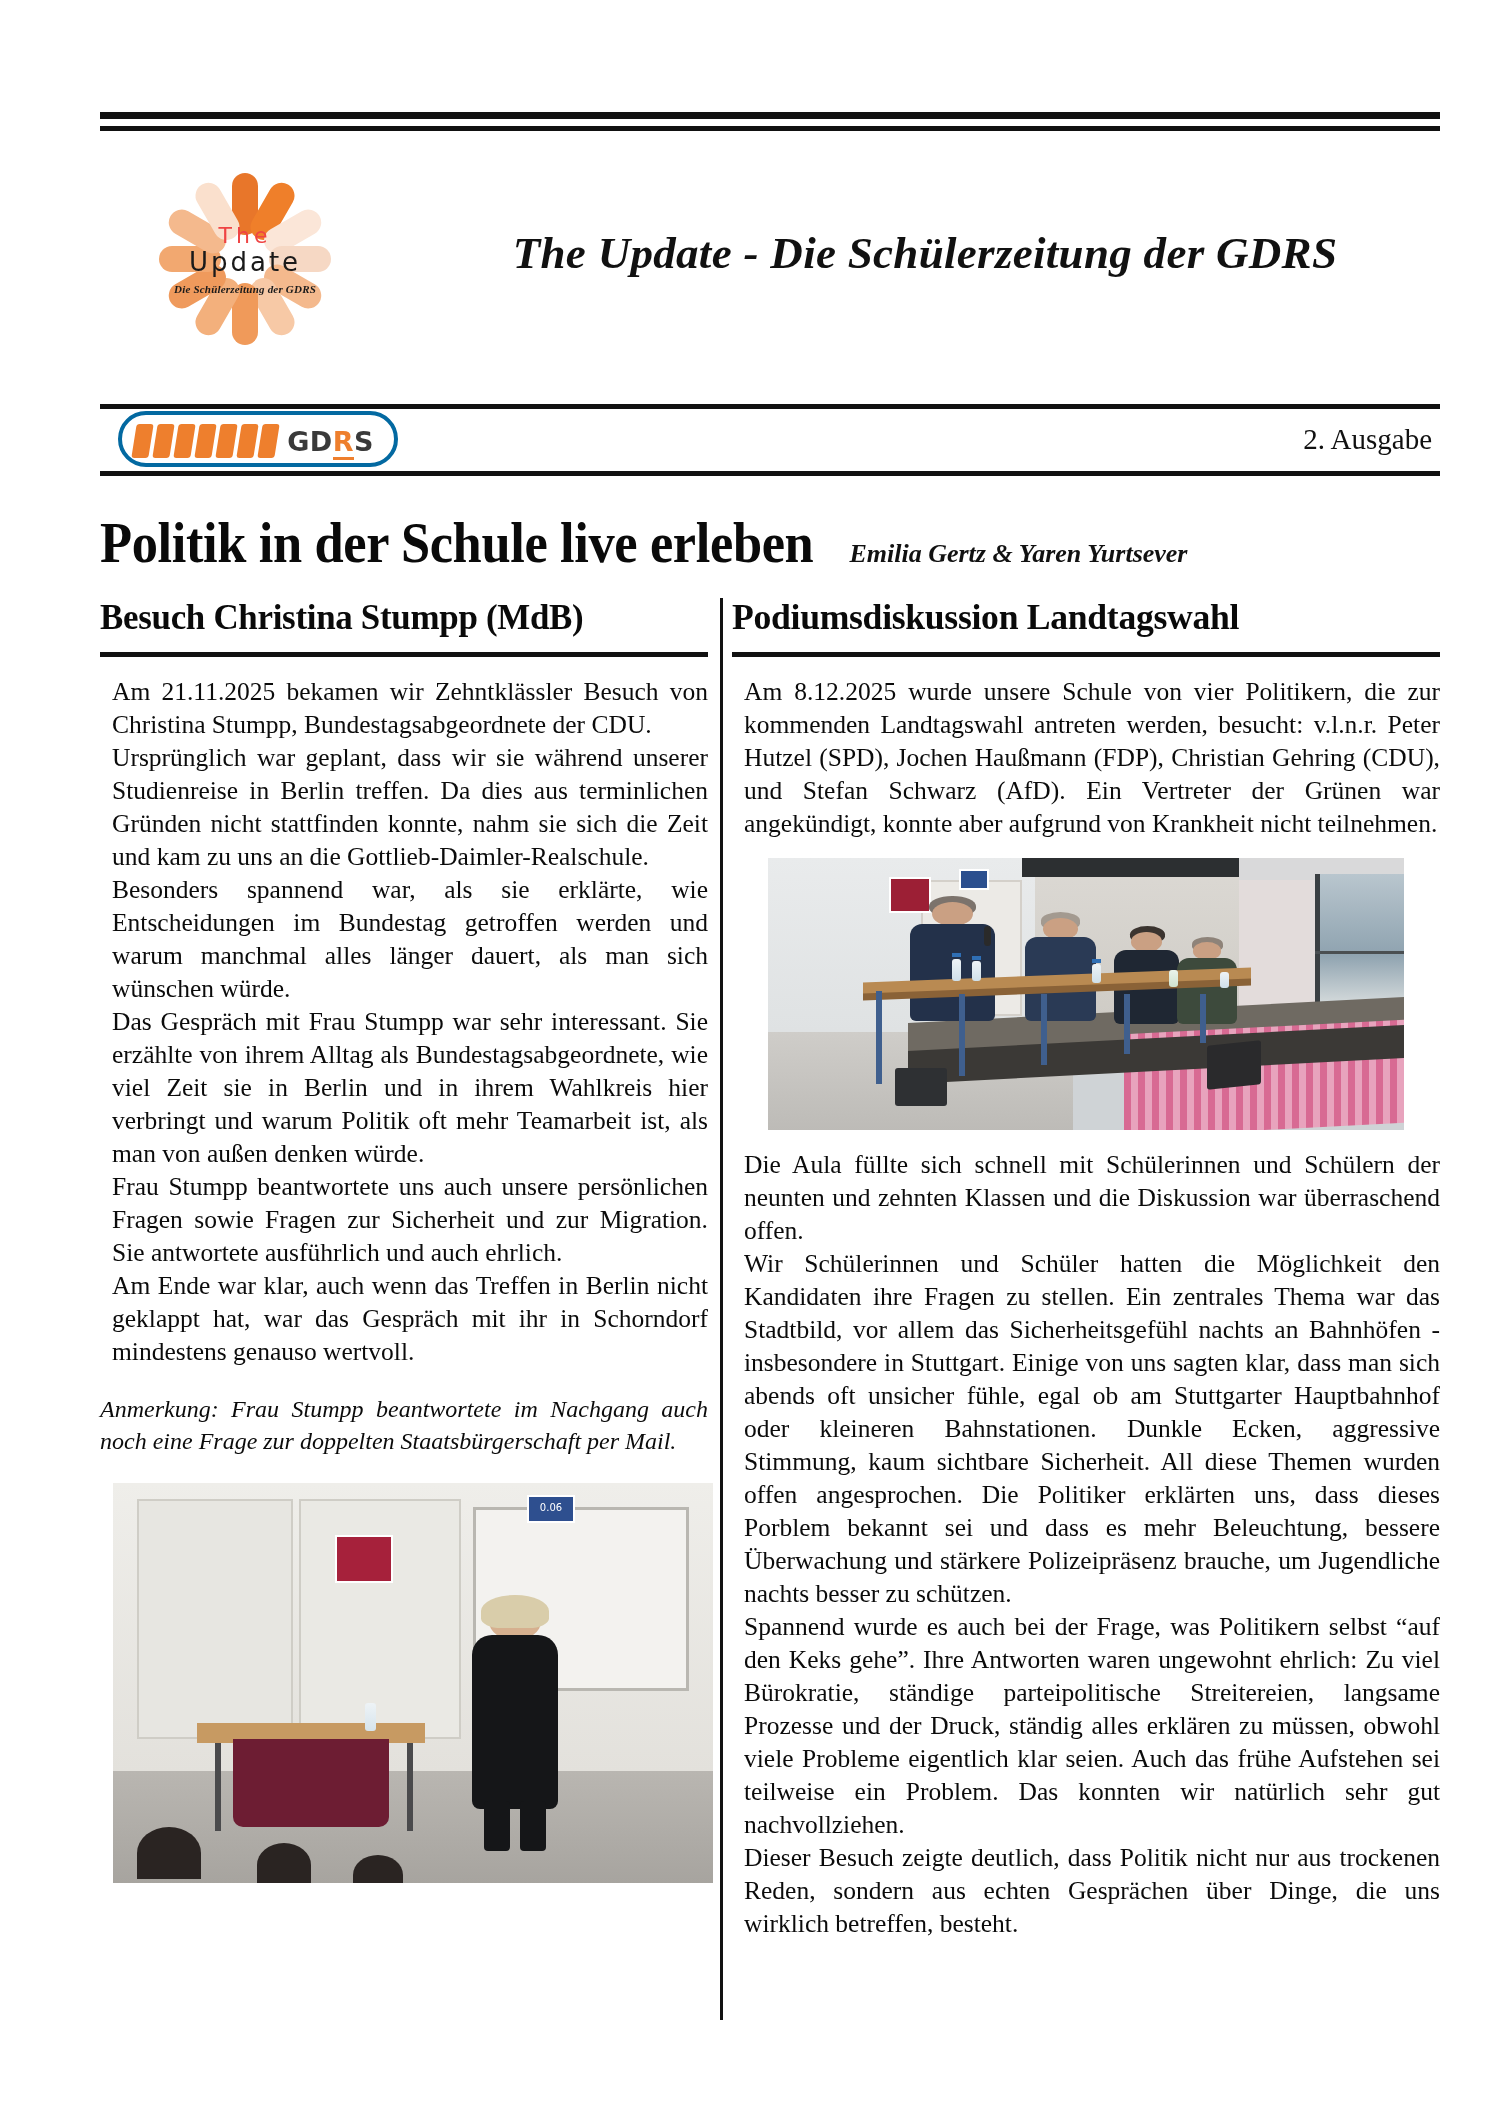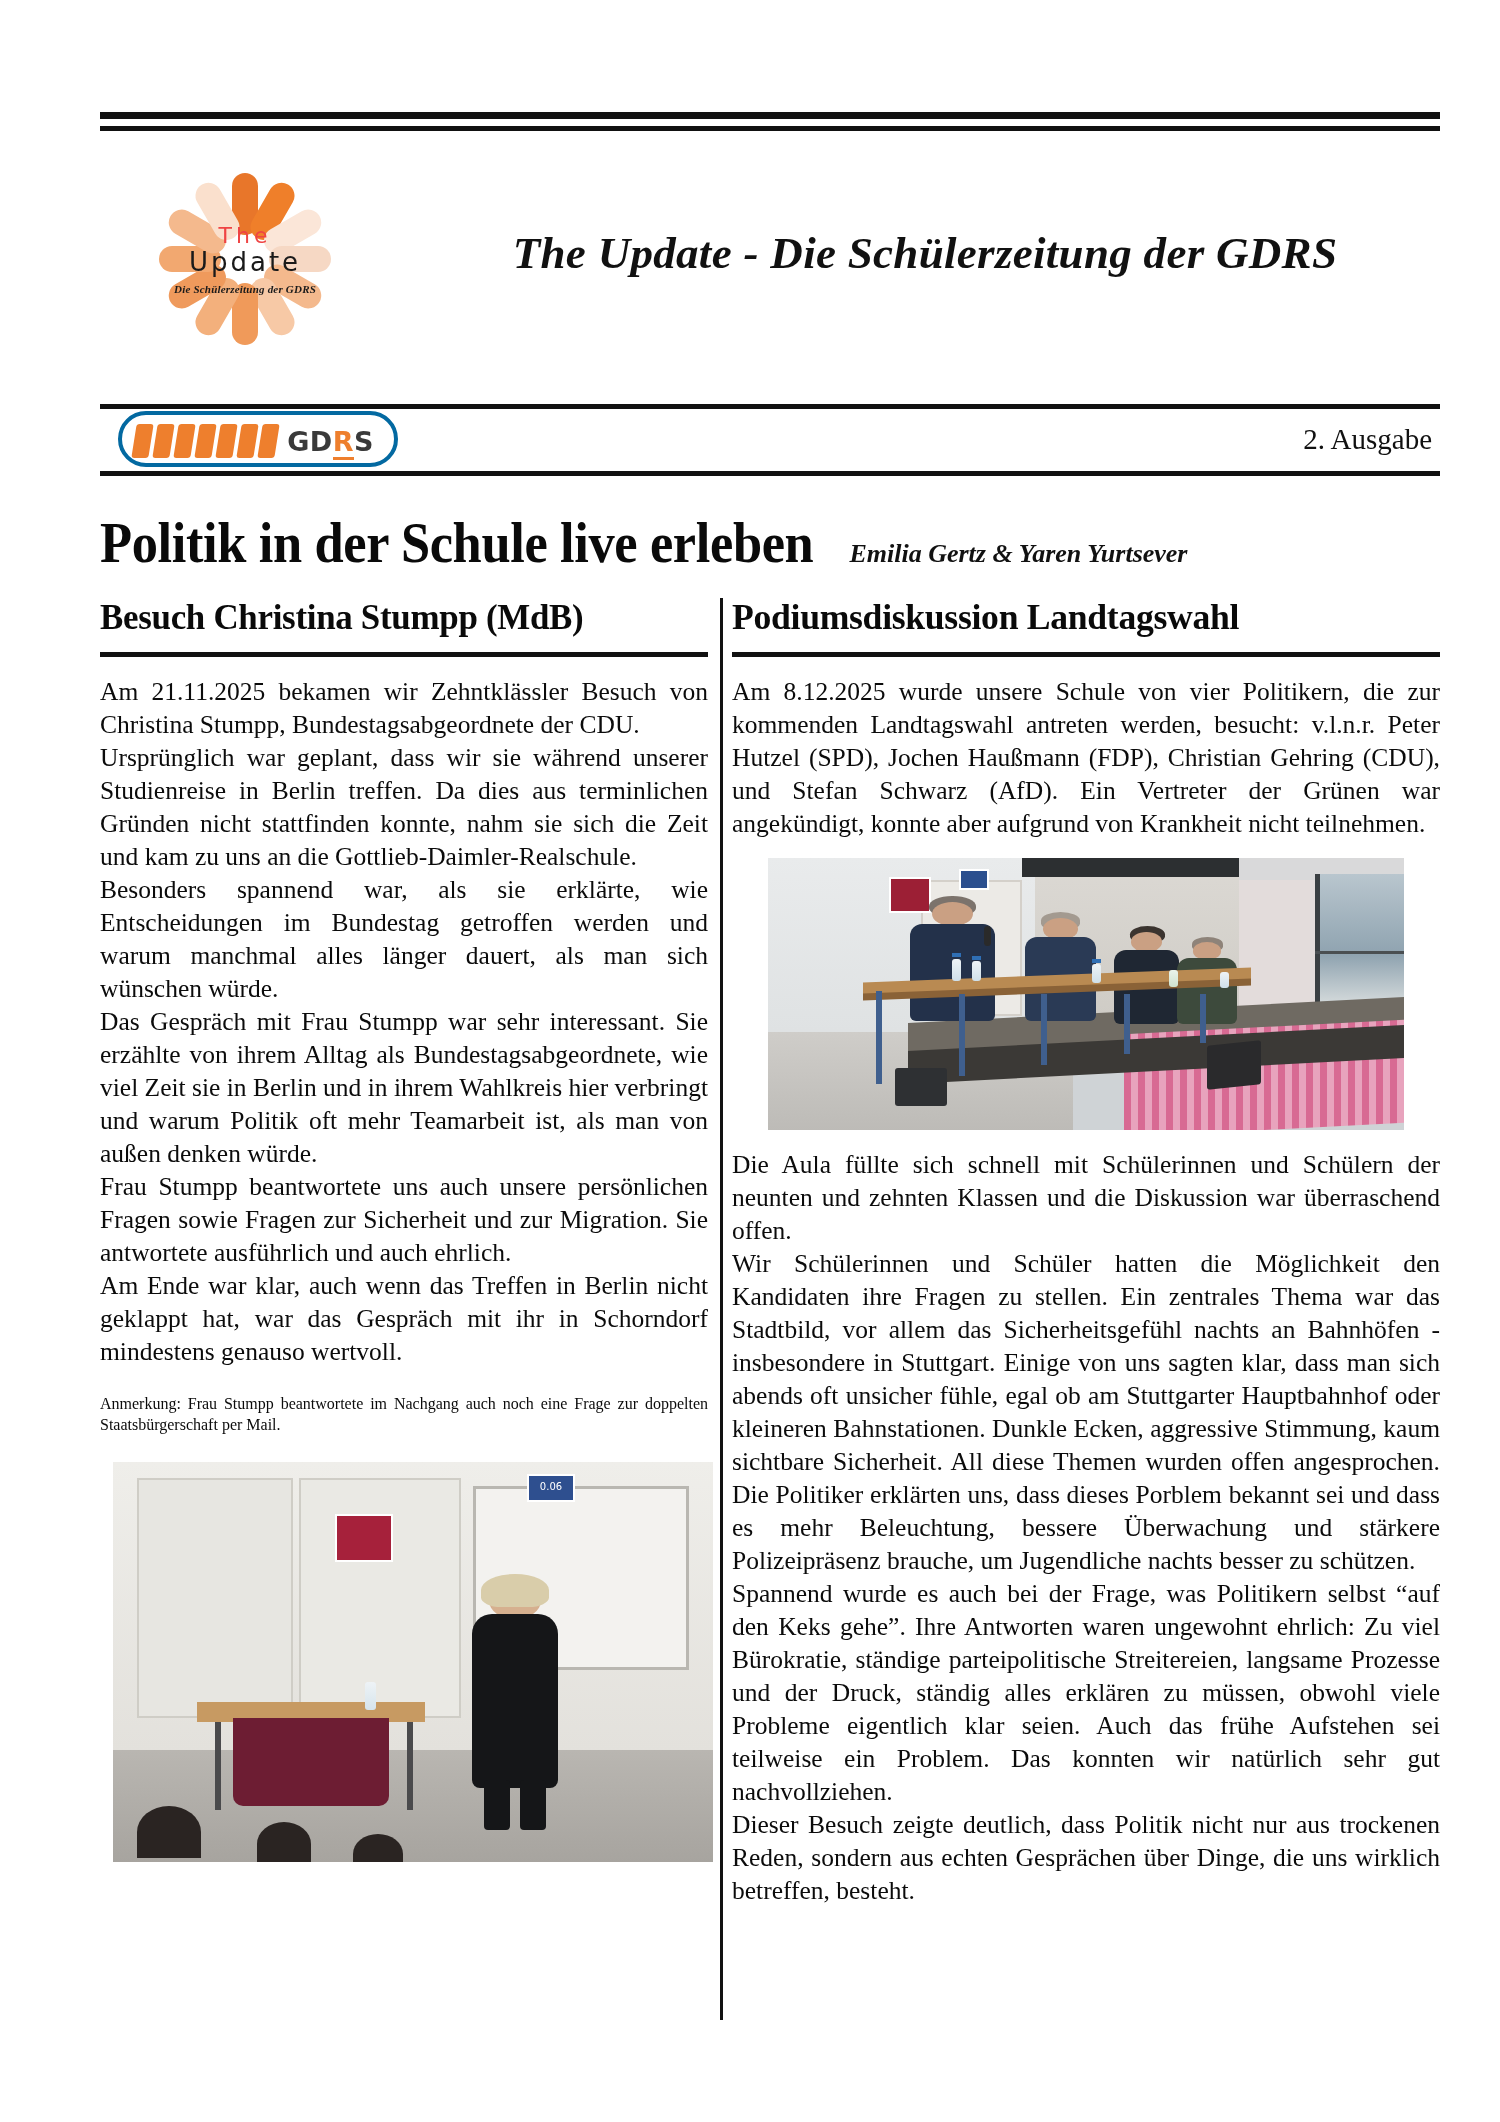--- a/index.html
+++ b/index.html
@@ -48,23 +48,23 @@
   .col-right{left:632px;width:708px;}
   .vdiv{position:absolute;left:620px;top:2px;width:3px;height:1422px;background:#111;}
 
   .sub{font-family:"Liberation Serif",serif;font-weight:bold;font-size:36px;letter-spacing:-.3px;color:#0a0a0a;white-space:nowrap;}
   .col-left .sub{transform:scaleX(.97);transform-origin:left center;}
   .col-right .sub{transform:scaleX(.99);transform-origin:left center;}
   .subrule{height:5px;background:#111;margin-top:14px;}
   .col-left .subrule{width:608px;}
   .col-right .subrule{width:708px;}
 
-  .body-txt{font-family:"Liberation Serif",serif;font-size:25.5px;line-height:1.295;text-align:justify;color:#0b0b0b;margin-top:18px;}
+  .body-txt{font-family:"Liberation Serif",serif;font-size:25.5px;line-height:1.295;text-align:justify;color:#0b0b0b;margin-top:18px;margin-left:12px;}
   .body-txt p{margin:0;text-indent:0;}
-  .note{font-family:"Liberation Serif",serif;font-size:16px;line-height:1.30;text-align:justify;color:#0b0b0b;margin-top:26px;}
+  .note{font-family:"Liberation Serif",serif;font-style:italic;font-size:24px;line-height:1.30;text-align:justify;color:#0b0b0b;margin-top:26px;}
 
   
   .photo{position:relative;overflow:hidden;background:#cfd3d6;}
   .ph-podium{width:636px;height:272px;margin:18px 0 0 36px;}
   .ph-talk{width:600px;height:400px;margin:26px 0 0 13px;}
 
   .lay{position:absolute;}
 
   
   .pd-wallL{left:0;top:0;width:42%;height:64%;background:linear-gradient(180deg,#e9ebec,#dfe2e3);}

